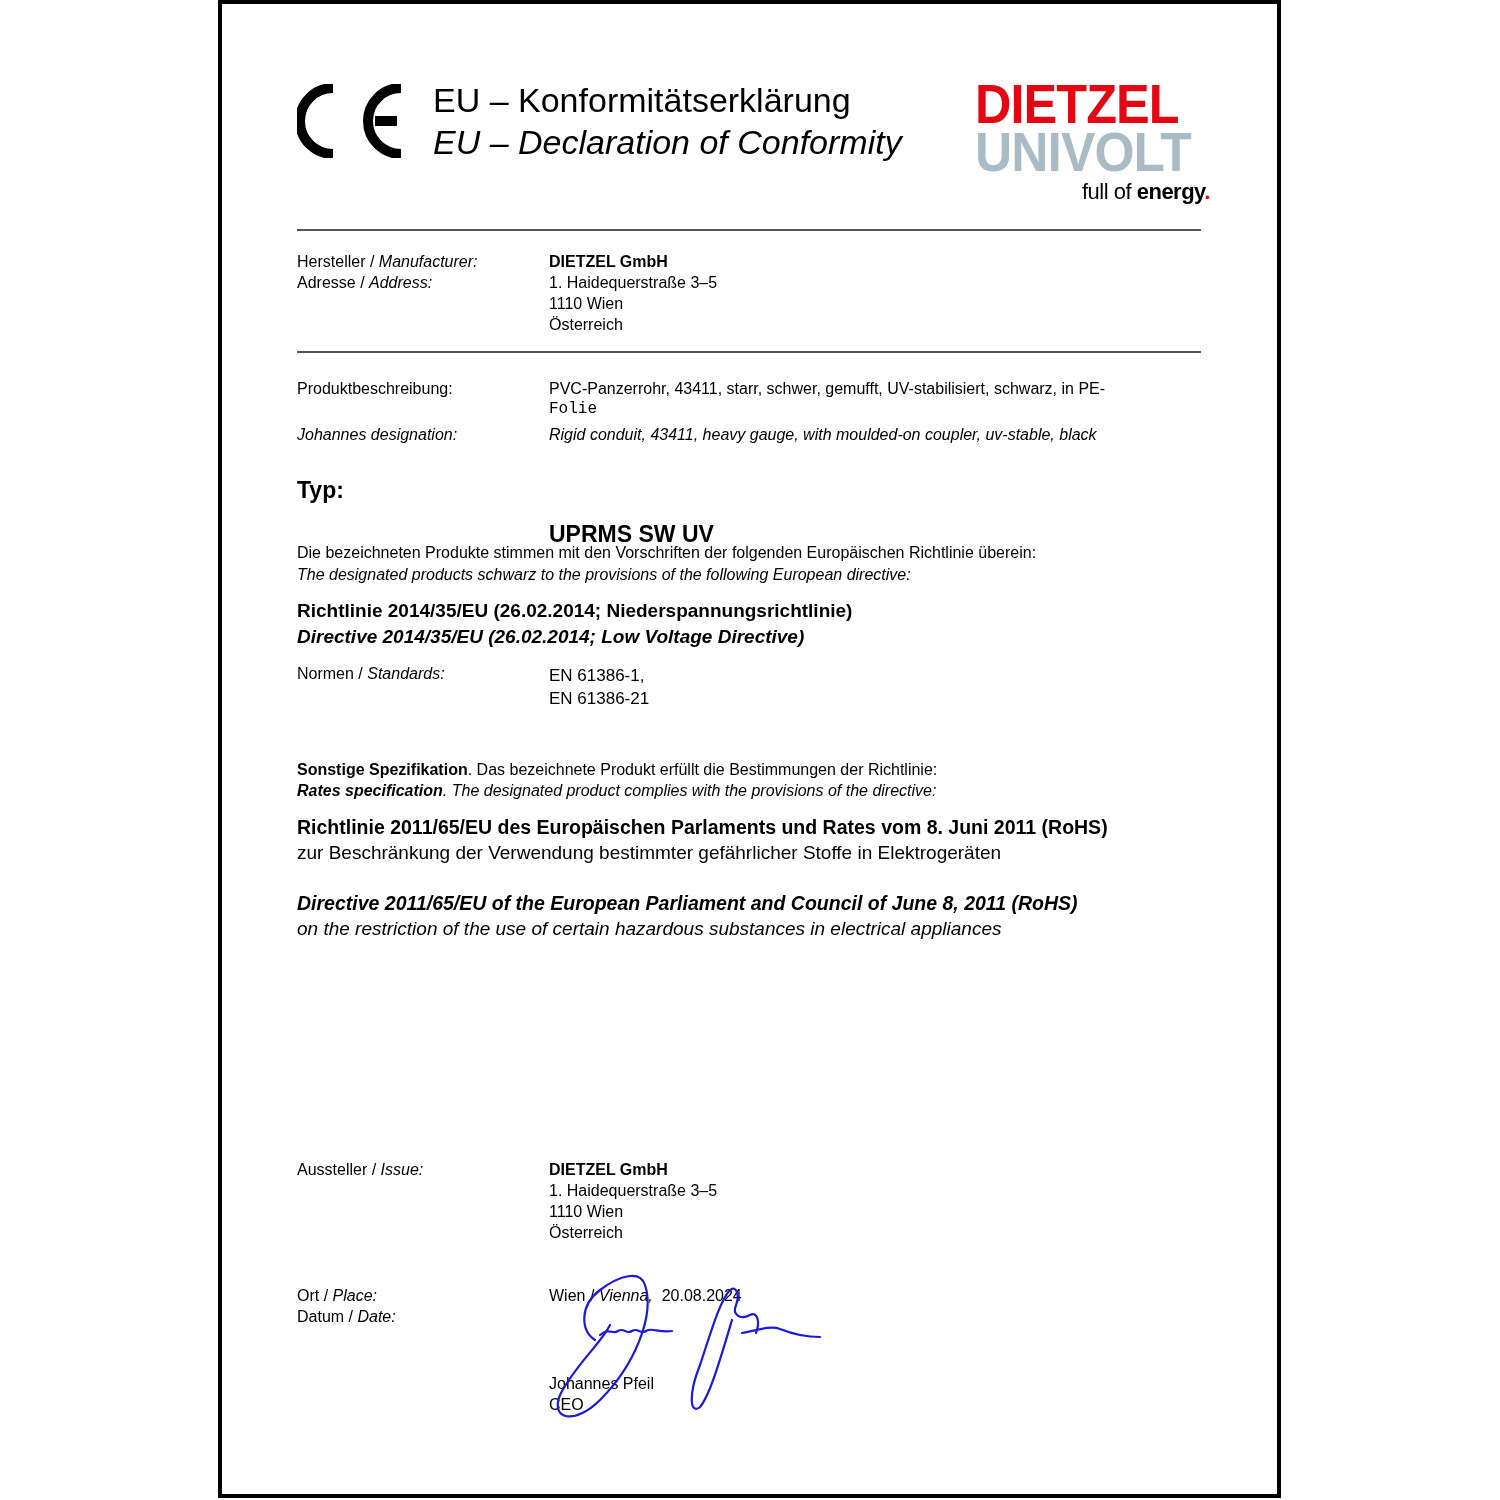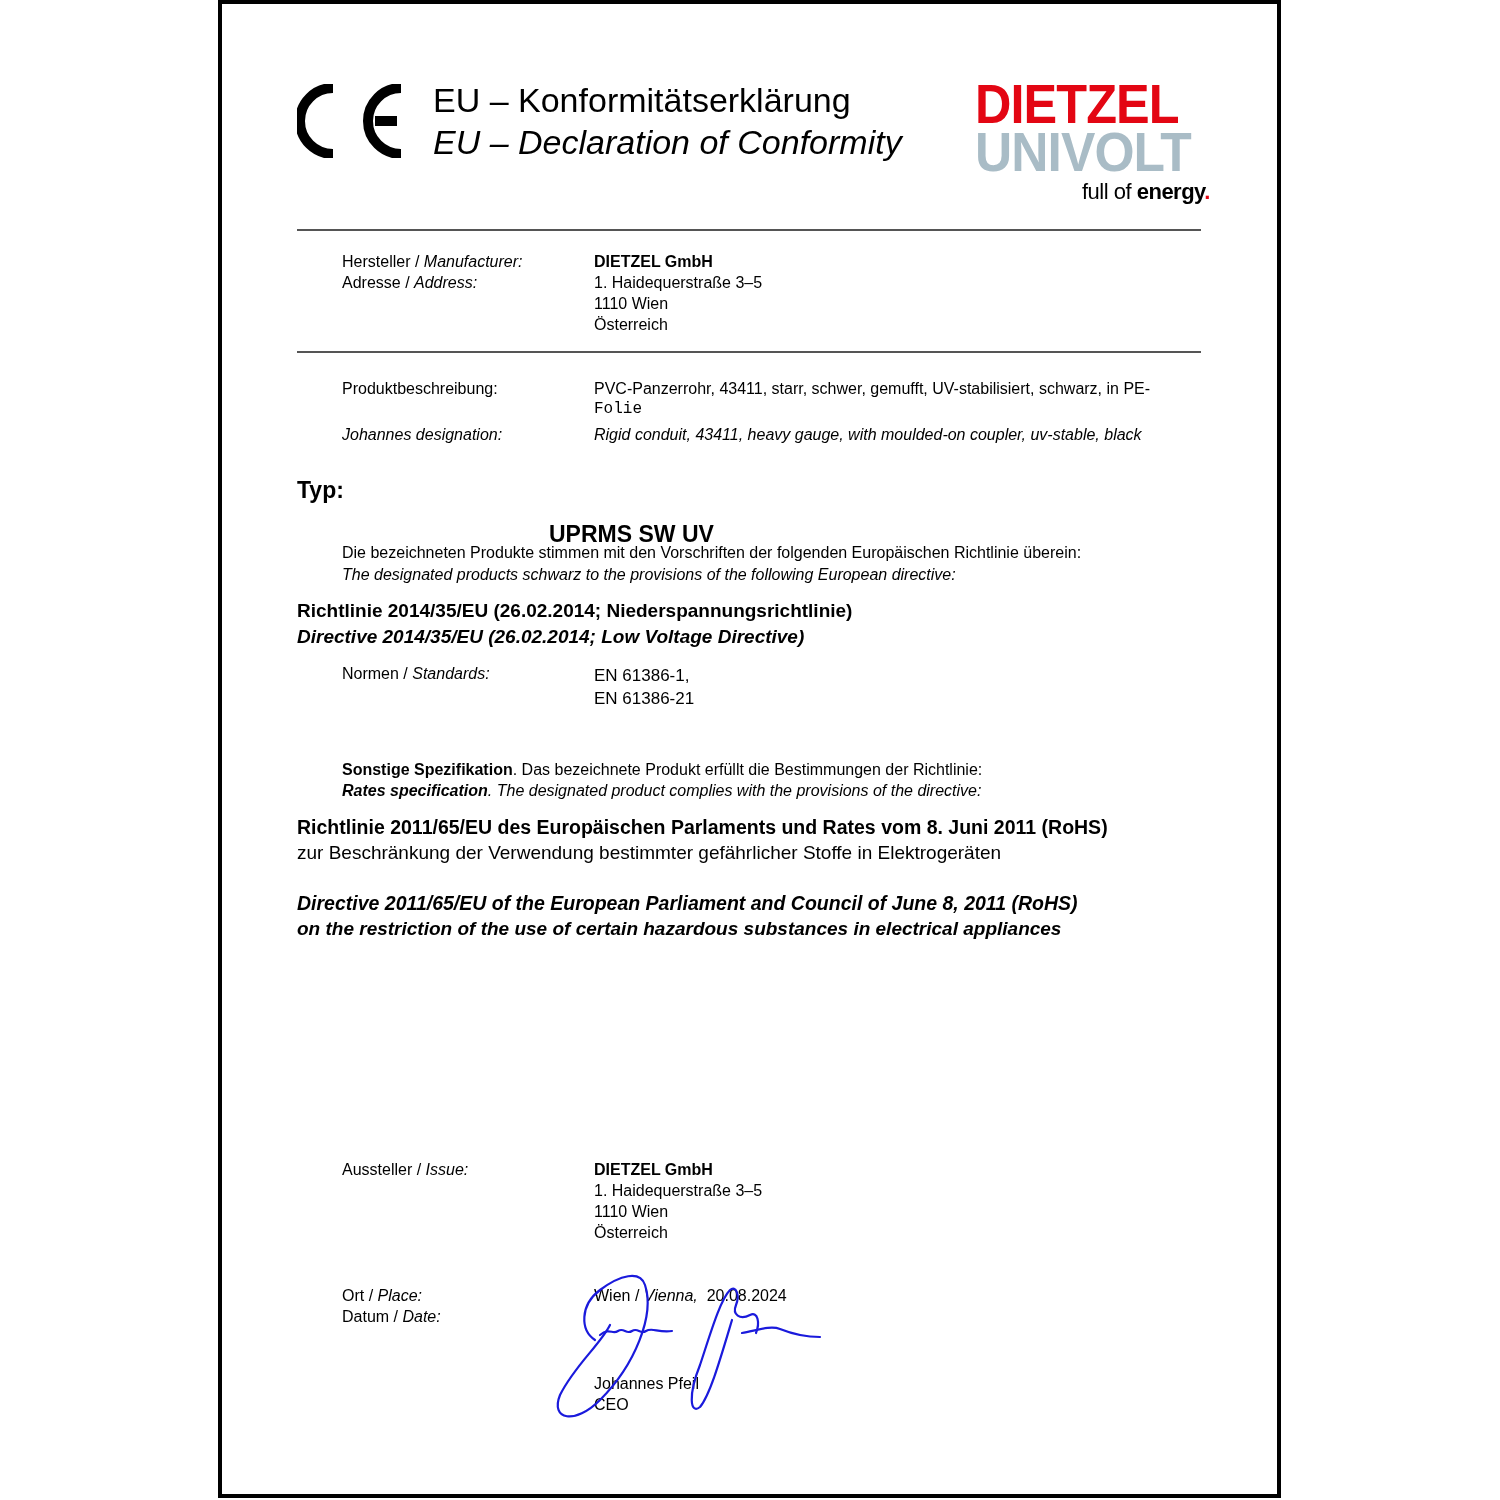--- a/index.html
+++ b/index.html
@@ -11,21 +11,21 @@
     .ce { position: absolute; left: 297px; top: 84px; width: 110px; height: 74px; }
     .title1 { left: 433px; top: 80px; font-size: 34px; line-height: 40px; }
     .title2 { left: 433px; top: 122px; font-size: 34px; line-height: 40px; font-style: italic; }
     .logo-dietzel { left: 975px; top: 76px; font-size: 56px; line-height: 56px; font-weight: bold;
                     letter-spacing: -1px; transform: scaleX(0.9); transform-origin: left top; }
     .logo-univolt { left: 975px; top: 124px; font-size: 56px; line-height: 56px; font-weight: bold;
                     letter-spacing: -1px; transform: scaleX(0.92); transform-origin: left top; }
     .logo-tag { left: 1062px; top: 178px; font-size: 22px; line-height: 28px; letter-spacing: -0.5px; margin-left: 20px; }
     .logo-tag b { font-weight: bold; }
     .rule { position: absolute; left: 297px; width: 904px; height: 2px; background: #555; }
-    .t { font-size: 16px; line-height: 21px; margin-left: 45px; }
+    .t { font-size: 16px; line-height: 21px; }
     .it { font-style: italic; }
     .b { font-weight: bold; }
     .lbl { left: 297px; }
     .val { left: 549px; }
     .typ { font-size: 23px; font-weight: bold; line-height: 28px; }
     .dir { font-size: 19px; font-weight: bold; line-height: 26px; }
     .dir2 { font-size: 19px; line-height: 26px; }
     .sig { position: absolute; left: 540px; top: 1265px; width: 290px; height: 160px; }
   </style>
 </head>
@@ -85,21 +85,21 @@
 
 <div class="abs t lbl" style="top:759px;text-align:center;">
   <b>Sonstige Spezifikation</b><span>. Das bezeichnete Produkt erfüllt die Bestimmungen der Richtlinie:</span>
 </div>
 <div class="abs t lbl it" style="top:780px;">
   <b>Rates specification</b><span>. The designated product complies with the provisions of the directive:</span>
 </div>
 <div class="abs dir lbl" style="top:814px; font-size:19.5px;">Richtlinie 2011/65/EU des Europäischen Parlaments und Rates vom 8. Juni 2011 (RoHS)</div>
 <div class="abs dir2 lbl" style="top:840px;">zur Beschränkung der Verwendung bestimmter gefährlicher Stoffe in Elektrogeräten</div>
 <div class="abs dir lbl it" style="top:890px; font-size:19.5px;">Directive 2011/65/EU of the European Parliament and Council of June 8, 2011 (RoHS)</div>
-<div class="abs dir2 lbl it" style="top:916px;font-weight:bold;">on the restriction of the use of certain hazardous substances in electrical appliances</div>
+<div class="abs dir2 lbl it" style="top:916px;">on the restriction of the use of certain hazardous substances in electrical appliances</div>
 
 <div class="abs t lbl" style="top:1159px;">
   <span>Aussteller / </span><span class="it">Issue:</span>
 </div>
 <div class="abs t val b" style="top:1159px;">DIETZEL GmbH</div>
 <div class="abs t val" style="top:1180px;">1. Haidequerstraße 3–5</div>
 <div class="abs t val" style="top:1201px;">1110 Wien</div>
 <div class="abs t val" style="top:1222px;">Österreich</div>
 
 <div class="abs t lbl" style="top:1285px;">

